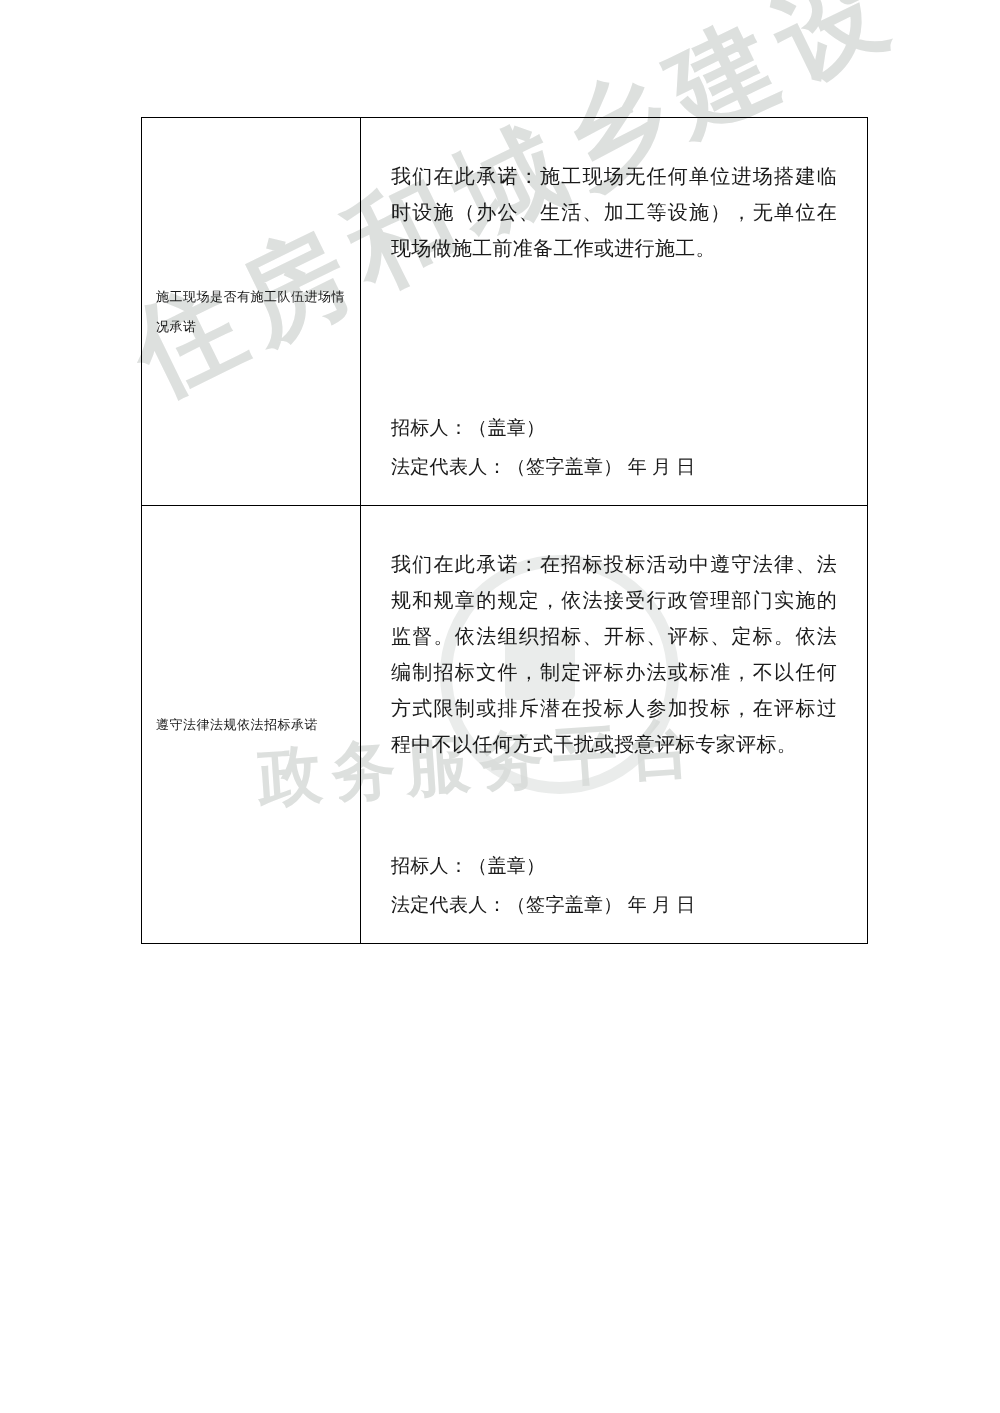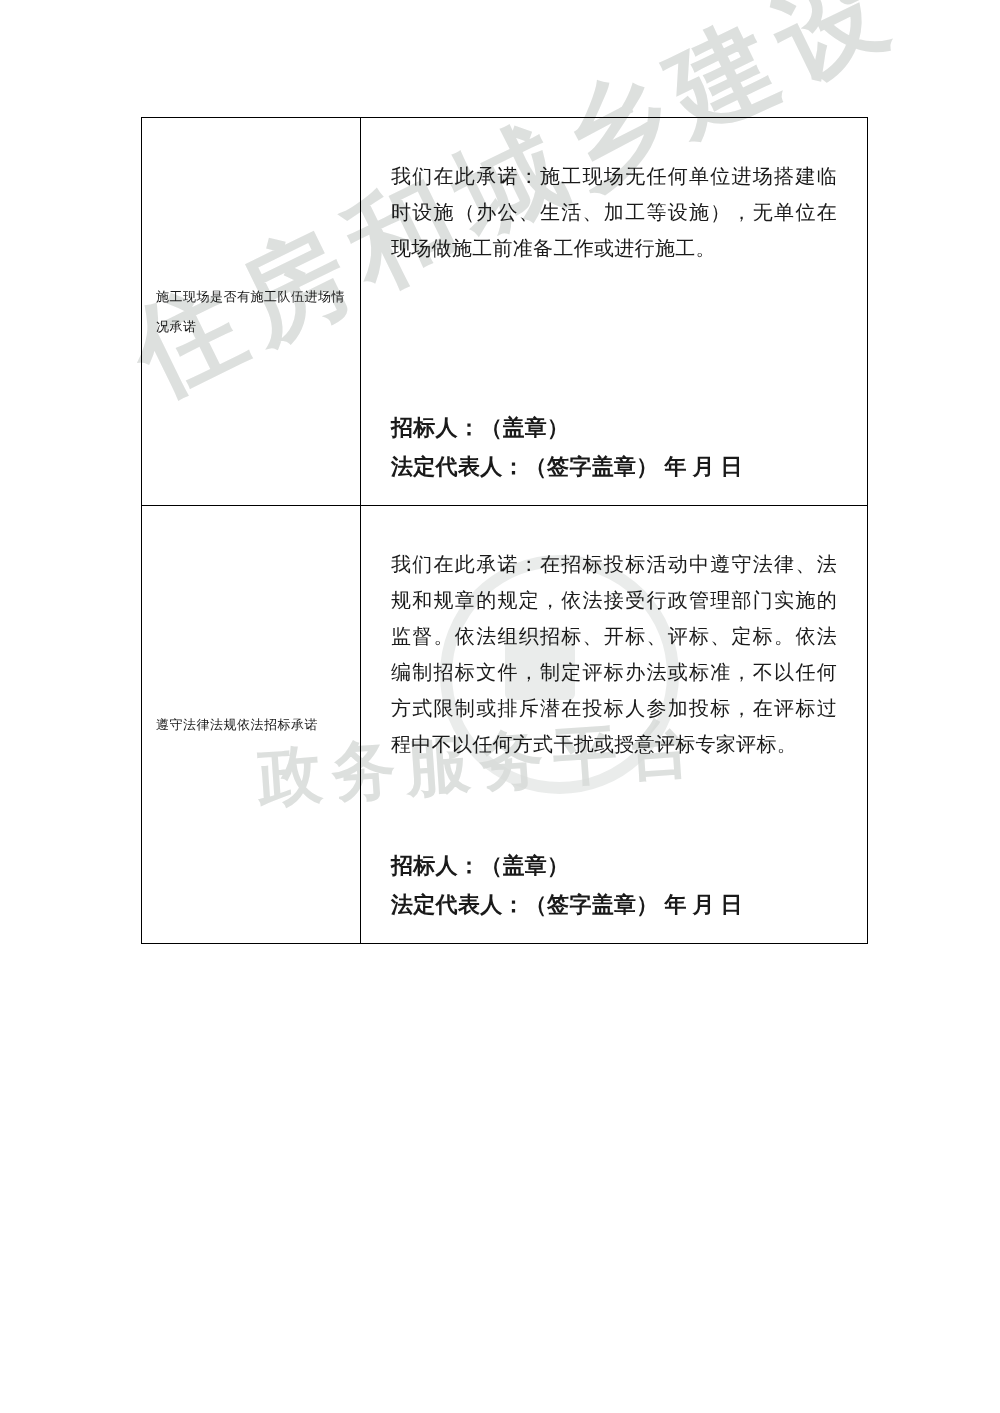--- a/index.html
+++ b/index.html
@@ -116,25 +116,24 @@
     letter-spacing: 0.3px;
     margin: 0;
   }
   .sign-block {
     position: absolute;
     left: 30px;
     right: 30px;
     bottom: 20px;
   }
   .sign-line {
-    font-size: 22px;
+    font-size: 19px;
     line-height: 36px;
     letter-spacing: 0.3px;
     margin: 0;
-    font-weight: bold;
   }
   .sign-line + .sign-line { margin-top: 3px; }
 </style>
 </head>
 <body>
 
 <div class="watermark">
   <div class="wm-circle"></div>
   <div class="wm-badge"></div>
   <div class="wm-text wm-main">住房和城乡建设</div>

